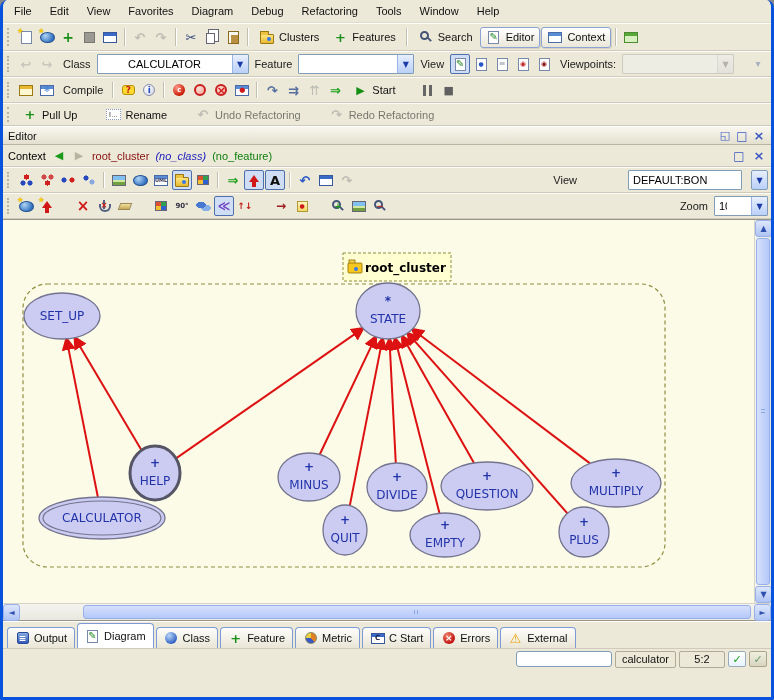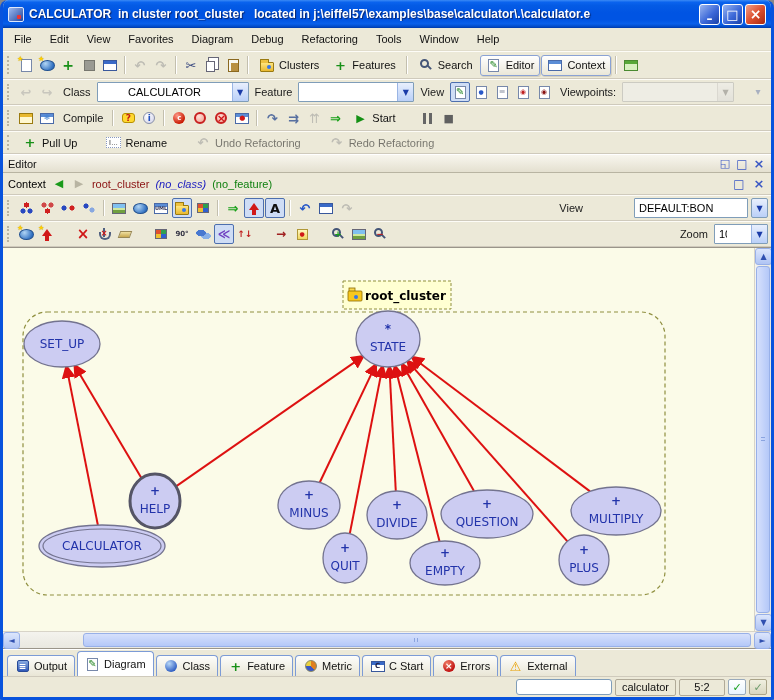--- a/index.html
+++ b/index.html
@@ -38,21 +38,21 @@
   .tbtn { display:flex; align-items:center; gap:4px; padding:0 5px; height:20px; border:1px solid transparent; border-radius:2px; white-space:nowrap; color:#111;}
   .tbtn .ti { width:16px; height:16px; }
   .tbtn.f { border:1px solid #8aa2d4; border-radius:3px; background:linear-gradient(#ffffff,#eae7d8); height:21px; box-shadow:1px 1px 0 #d6d1bf; }
   .combo { display:flex; align-items:center; height:20px; border:1px solid #7f9db9; background:#fff; border-radius:1px;}
   .combo .val { flex:1; padding:0 4px; white-space:nowrap; overflow:hidden; color:#000;}
   .combo .val.ctr { text-align:center; }
   .combo .arr, .arrbtn { width:16px; height:100%; display:flex; align-items:center; justify-content:center; color:#1a3ba8; font-size:8px;
     background:linear-gradient(#e8effd,#bad0f8); border-left:1px solid #9ab5e4; font-family:"DejaVu Sans",sans-serif;}
   .combo.dis { background:#f2f0e4; border-color:#b5b2a5;}
   .combo.dis .arr { filter:grayscale(1) opacity(.6);}
-  .combowrap { display:flex; gap:3px; align-items:center;padding-left:45px;}
+  .combowrap { display:flex; gap:9px; align-items:center;padding-left:45px;}
   .arrbtn { border:1px solid #7f9db9; width:17px; height:20px; border-radius:2px;}
 
   
   .shp { position:relative; flex:0 0 auto; }
   .shp-doc { width:11px; height:13px; background:#fff; border:1px solid #7788aa; }
   .shp-doc2 { width:9px; height:11px; background:#fff; border:1px solid #667; box-shadow:3px -3px 0 0 #fff, 3px -3px 0 1px #667; margin:3px 0 0 -3px;}
   .shp-paste { width:11px; height:13px; background:#b89040; border:1px solid #8a6820; box-shadow:inset 2px 3px 0 0 #f8f8f0;}
   .shp-folder { width:14px; height:10px; background:linear-gradient(#ffe680,#e8b830); border:1px solid #9a7a10; border-radius:1px; margin-top:3px;}
   .shp-folder::before { content:""; position:absolute; top:-4px; left:-1px; width:7px; height:3px; background:#eec140; border:1px solid #9a7a10; border-bottom:none; border-radius:1px 1px 0 0;}
   .shp-folder::after { content:""; position:absolute; right:2px; bottom:2px; width:4px; height:4px; border-radius:50%; background:#3878e8;}
@@ -137,29 +137,20 @@
   .sicon.ok { background:linear-gradient(#ffffff,#e8f4ff); border:1px solid #99aabb; }
   .sicon.ok::after { color:#18a018; }
   .sicon.saved { background:linear-gradient(#f0efe0,#d8d6c0); border:1px solid #aaa488; }
   .sicon.saved::after { color:#6a9a6a; }
 </style>
 </head>
 <body>
 
 <div class="window">
 
-  <div class="titlebar">
-    <span class="appicon"></span>
-    <span class="title">CALCULATOR  in cluster root_cluster   located in j:\eiffel57\examples\base\calculator\.\calculator.e</span>
-    <span class="tbbtns">
-      <span class="tbb min"></span>
-      <span class="tbb max"></span>
-      <span class="tbb close"></span>
-    </span>
-  </div>
 
   <div class="menubar">
       <span class="menuitem">File</span>
       <span class="menuitem">Edit</span>
       <span class="menuitem">View</span>
       <span class="menuitem">Favorites</span>
       <span class="menuitem">Diagram</span>
       <span class="menuitem">Debug</span>
       <span class="menuitem">Refactoring</span>
       <span class="menuitem">Tools</span>

